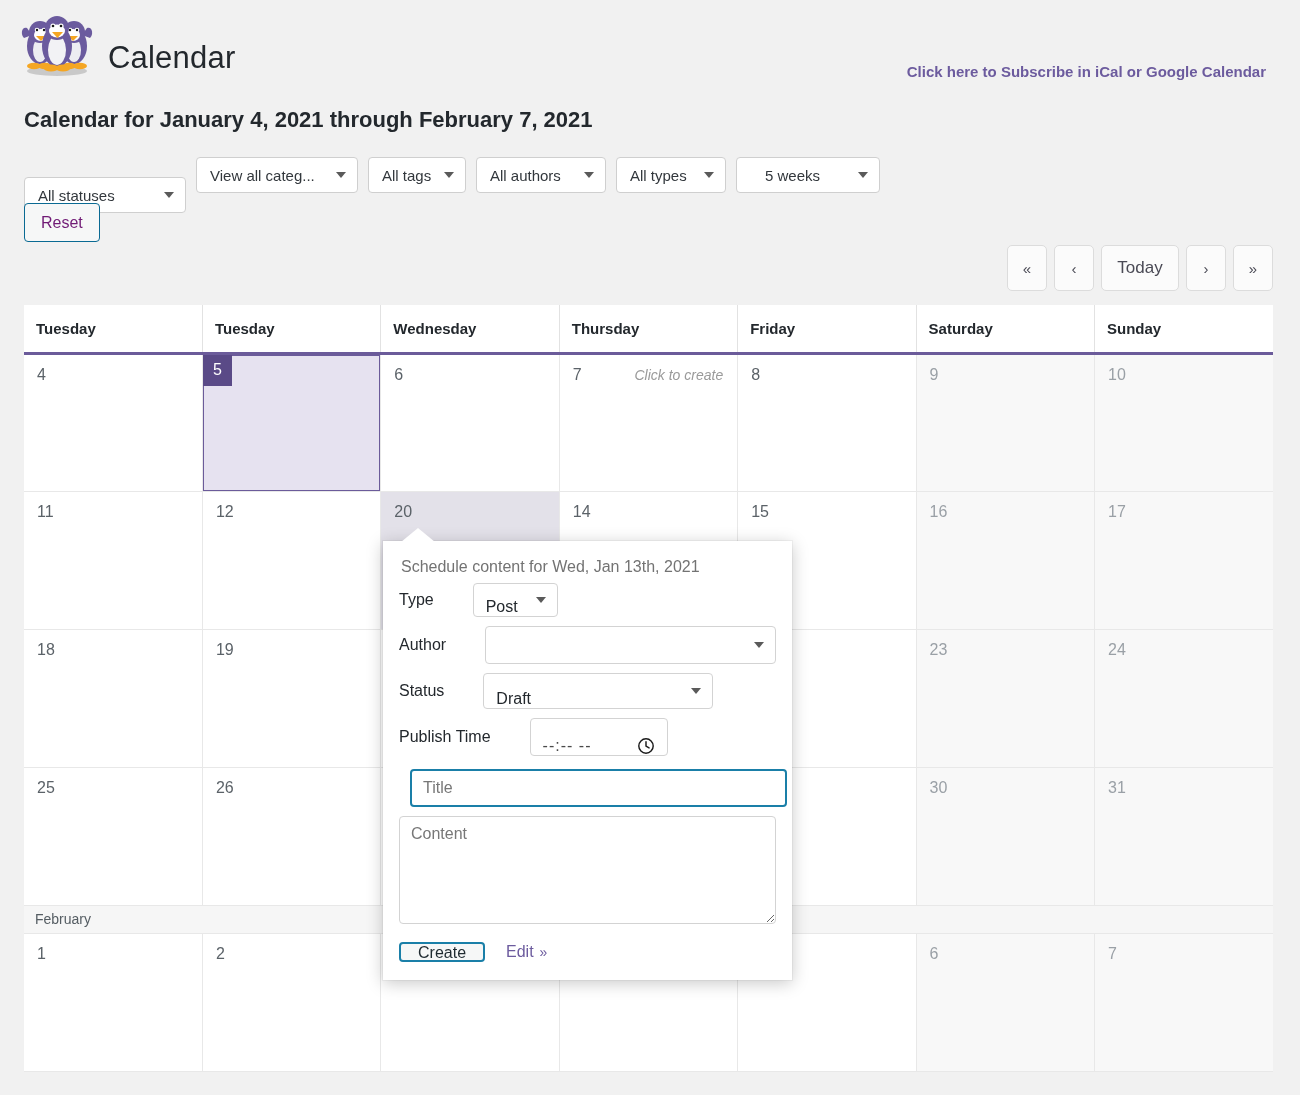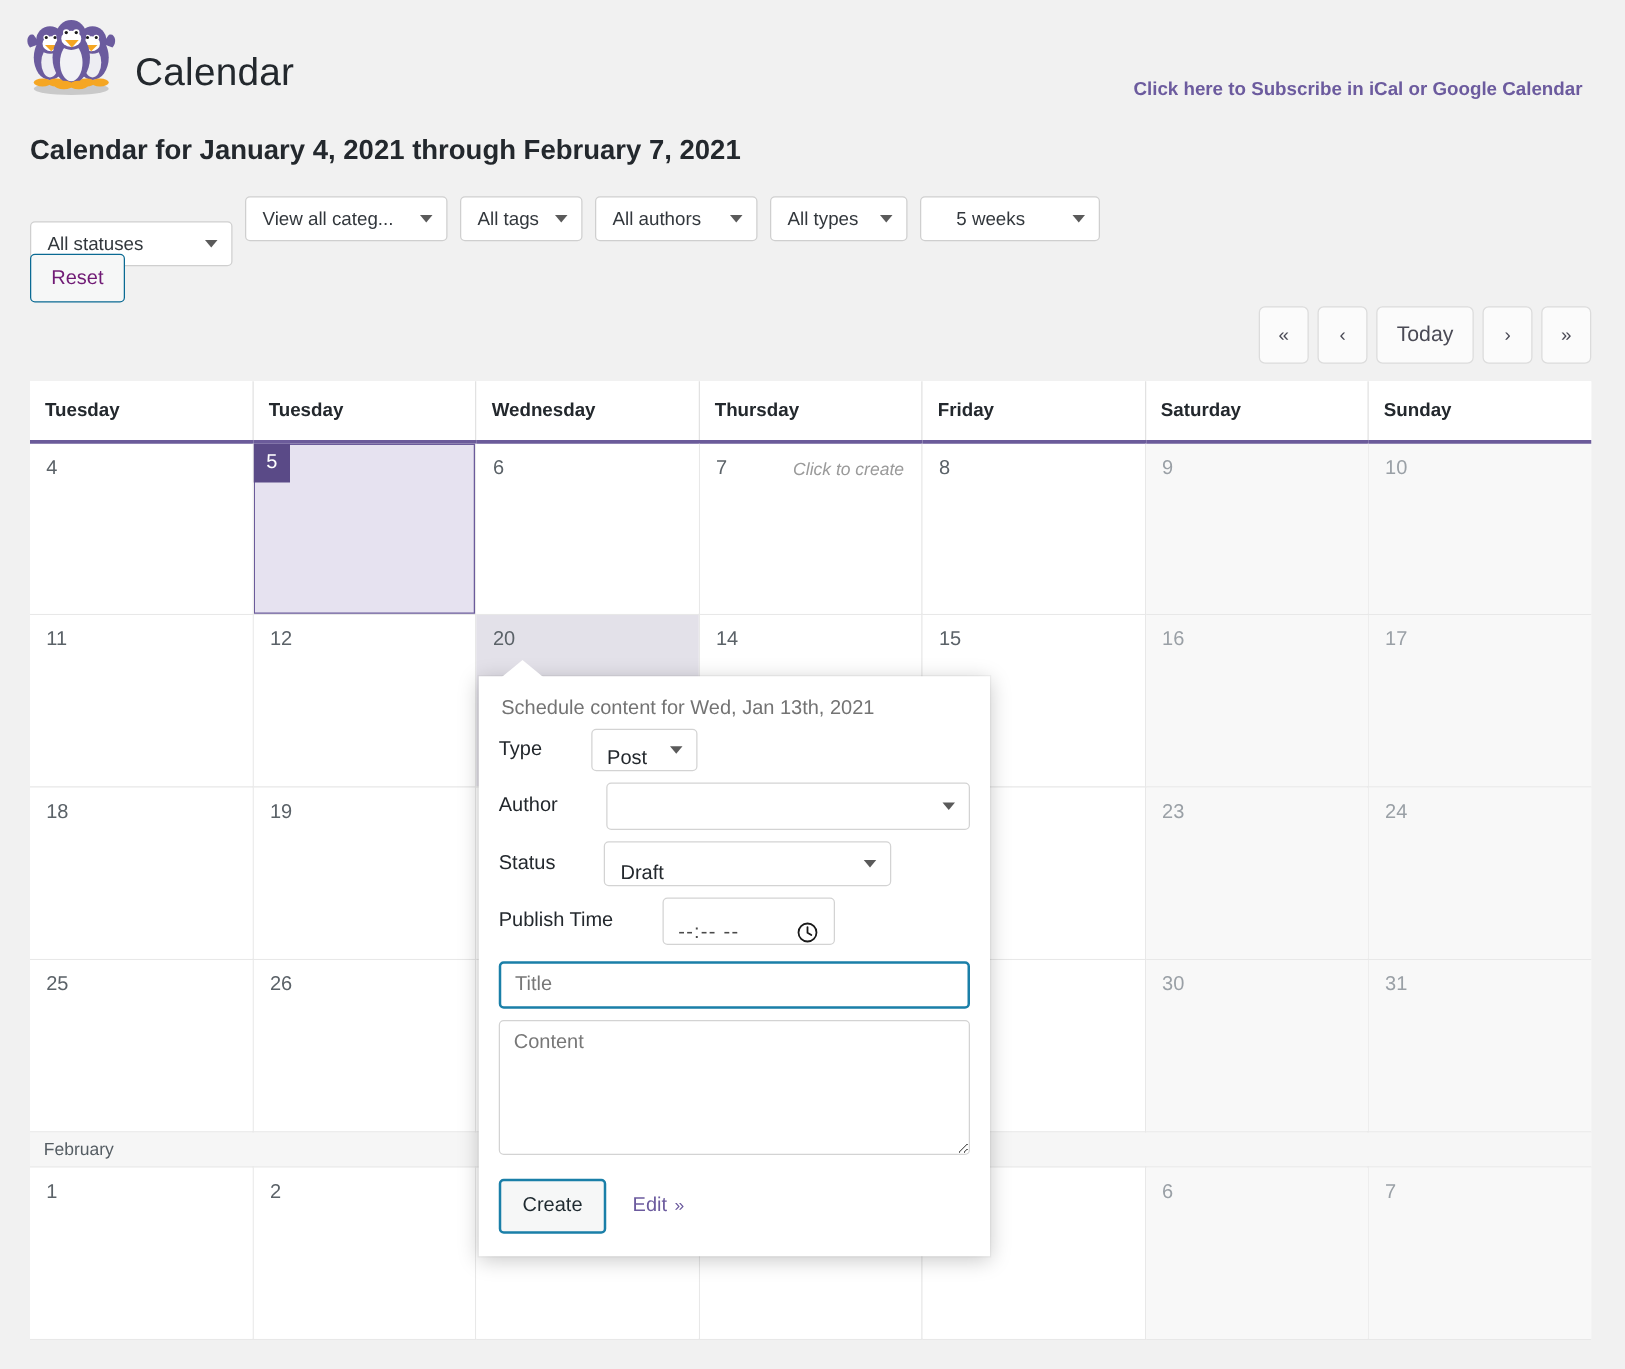--- a/index.html
+++ b/index.html
@@ -198,38 +198,39 @@
   .title-input {
     width: 100%; height: 38px;
     border: 2px solid #1a7fa8;
     border-radius: 4px;
     font-size: 16px; color: #23282d;
     padding: 0 11px;
     margin-top: 4px;
     font-family: "Liberation Sans", sans-serif;
     outline: none;
     background: #fff;
+    margin-left: 11px;
   }
   .title-input::placeholder { color: #777; opacity: 1; }
   .content-area {
     width: 100%; height: 108px;
     margin-top: 9px;
     border: 1px solid #d3d3d3;
     border-radius: 4px;
     font-size: 16px; color: #23282d;
     padding: 8px 11px;
     font-family: "Liberation Sans", sans-serif;
     resize: vertical;
     outline: none;
     background: #fff;
   }
   .content-area::placeholder { color: #777; opacity: 1; }
   .popup-actions { display: flex; align-items: center; margin-top: 14px; }
   .create-btn {
-    height: 44px; padding: 0 17px;
+    height: 20px; padding: 0 17px;
     background: #f6f7f7;
     border: 2px solid #1a7fa8;
     border-radius: 4px;
     color: #1f2a30; font-size: 16px;
     cursor: pointer;
     font-family: "Liberation Sans", sans-serif;
   }
   .edit-link {
     margin-left: 21px;
     font-size: 16px; color: #6c5b9e; text-decoration: none; cursor: pointer;

